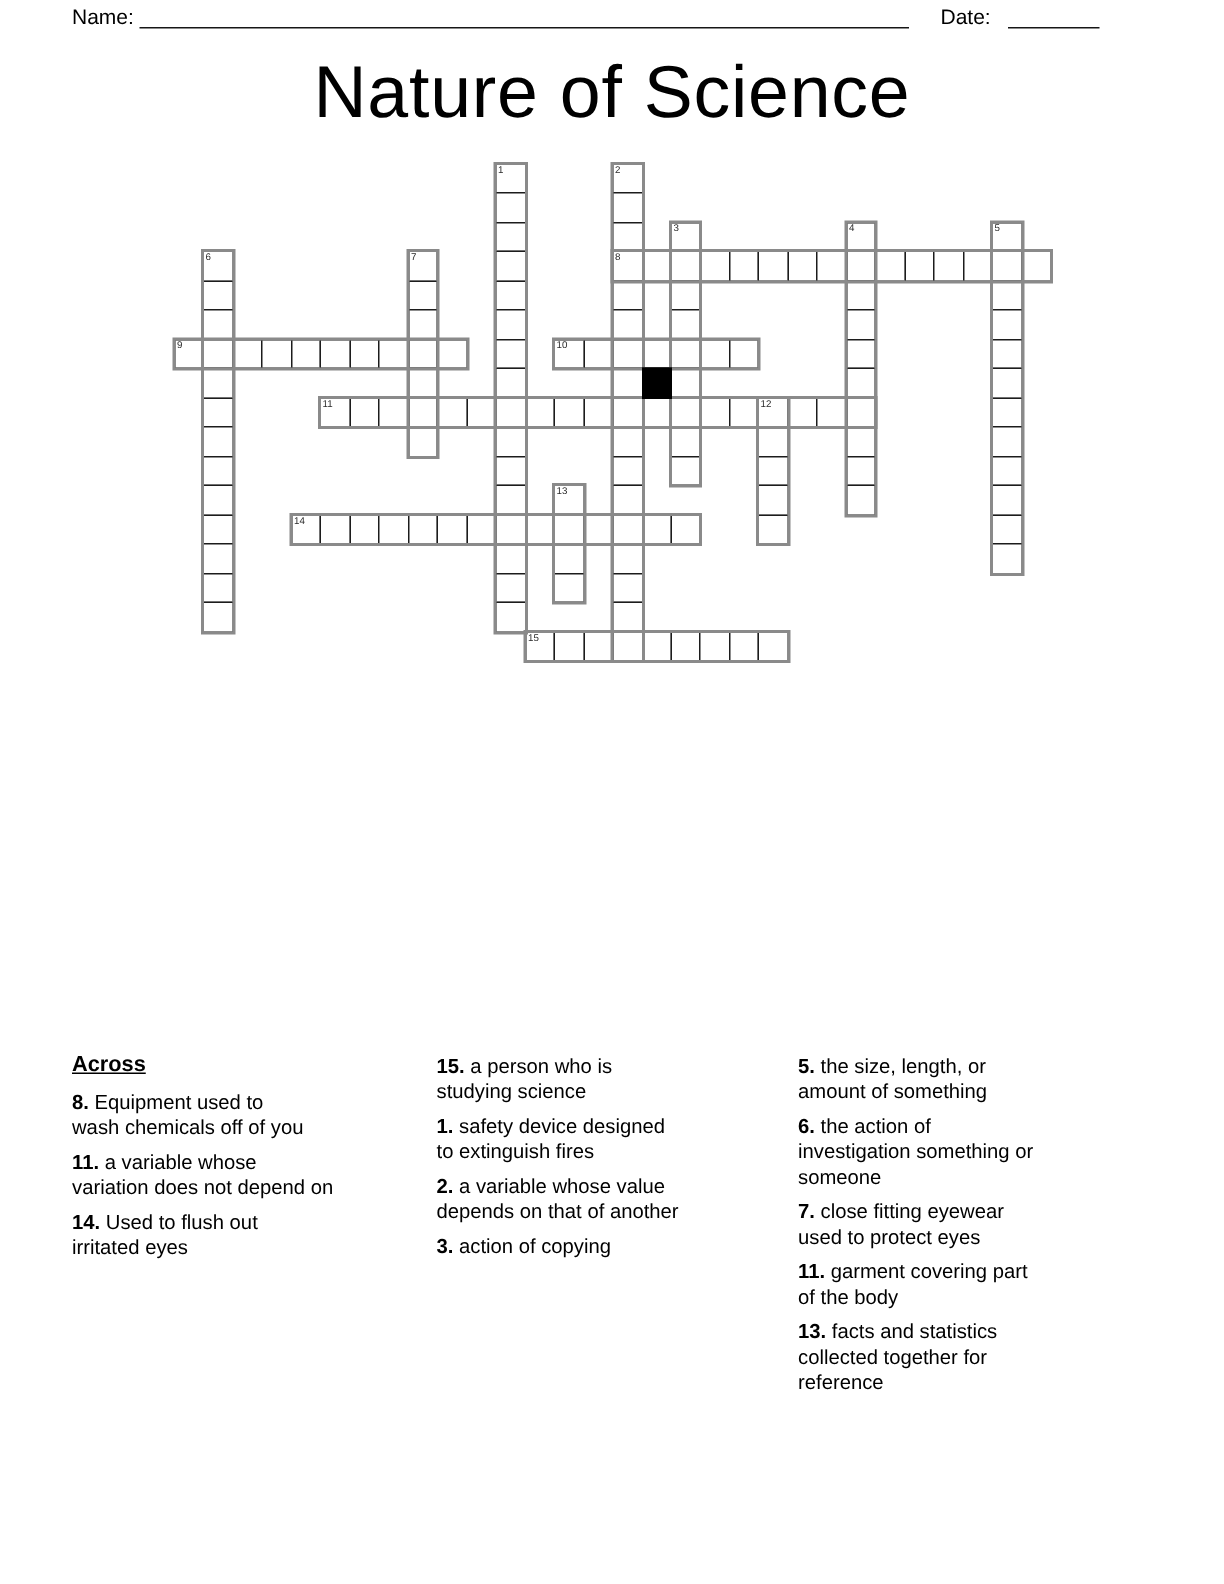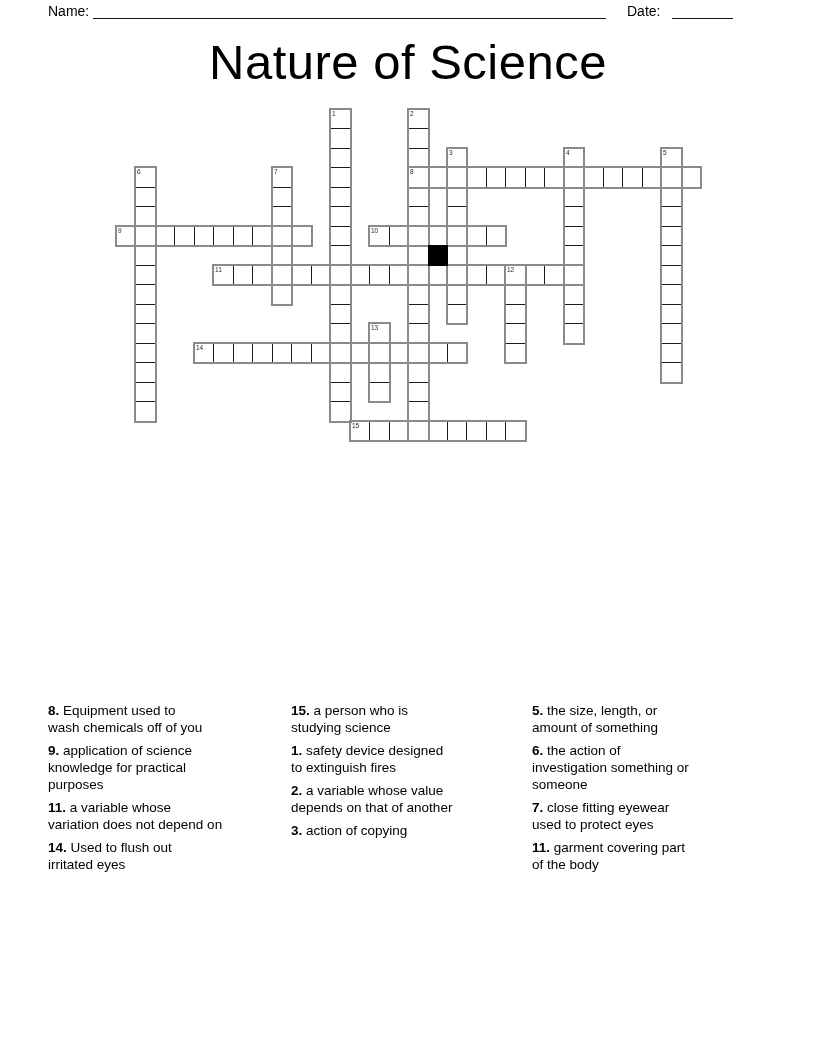--- a/index.html
+++ b/index.html
@@ -262,32 +262,33 @@
       <span class="cw-num" style="left: 255px; top: 118px;">10</span>
       <span class="cw-num" style="left: 99px; top: 157px;">11</span>
       <span class="cw-num" style="left: 391px; top: 157px;">12</span>
       <span class="cw-num" style="left: 255px; top: 215px;">13</span>
       <span class="cw-num" style="left: 80px; top: 235px;">14</span>
       <span class="cw-num" style="left: 236px; top: 313px;">15</span>
     </div>
 
   <div class="clues">
       <div class="clue-col clue-col-0">
+        <div class="clue-heading">Across</div>
         <p class="clue"><b>8.</b> Equipment used to<br> wash chemicals off of you</p>
-        <p class="clue"><b>9.</b> application of science<br> knowledge for practical<br> purposes</p>
         <p class="clue"><b>11.</b> a variable whose<br> variation does not depend on</p>
         <p class="clue"><b>14.</b> Used to flush out<br> irritated eyes</p>
       </div>
       <div class="clue-col clue-col-1">
         <p class="clue"><b>15.</b> a person who is<br> studying science</p>
         <p class="clue"><b>1.</b> safety device designed<br> to extinguish fires</p>
         <p class="clue"><b>2.</b> a variable whose value<br> depends on that of another</p>
         <p class="clue"><b>3.</b> action of copying</p>
       </div>
       <div class="clue-col clue-col-2">
         <p class="clue"><b>5.</b> the size, length, or<br> amount of something</p>
         <p class="clue"><b>6.</b> the action of<br> investigation something or<br> someone</p>
         <p class="clue"><b>7.</b> close fitting eyewear<br> used to protect eyes</p>
         <p class="clue"><b>11.</b> garment covering part<br> of the body</p>
+        <p class="clue"><b>13.</b> facts and statistics<br> collected together for<br> reference</p>
       </div>
     </div>
 
 </div>
 
 </body></html>

